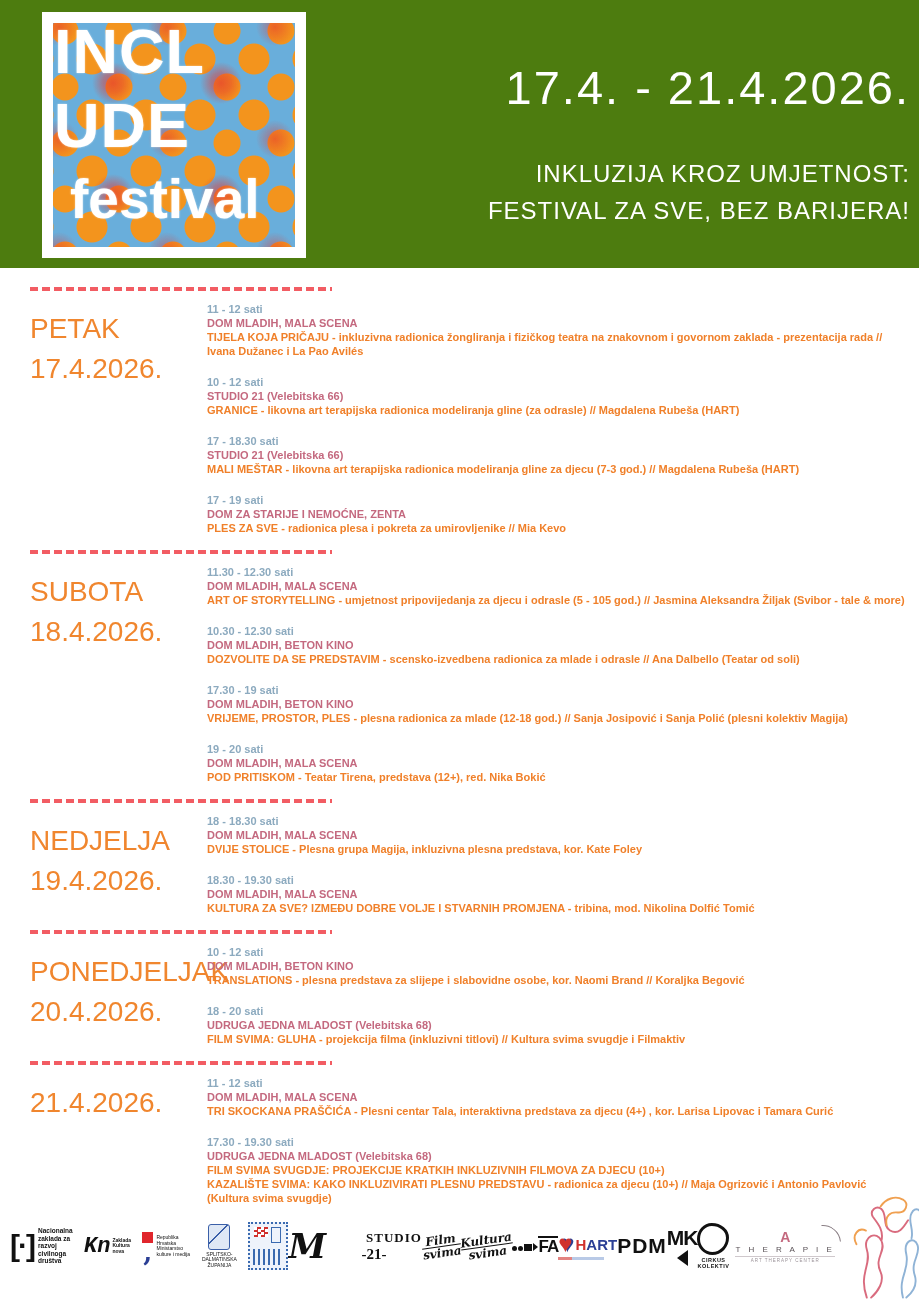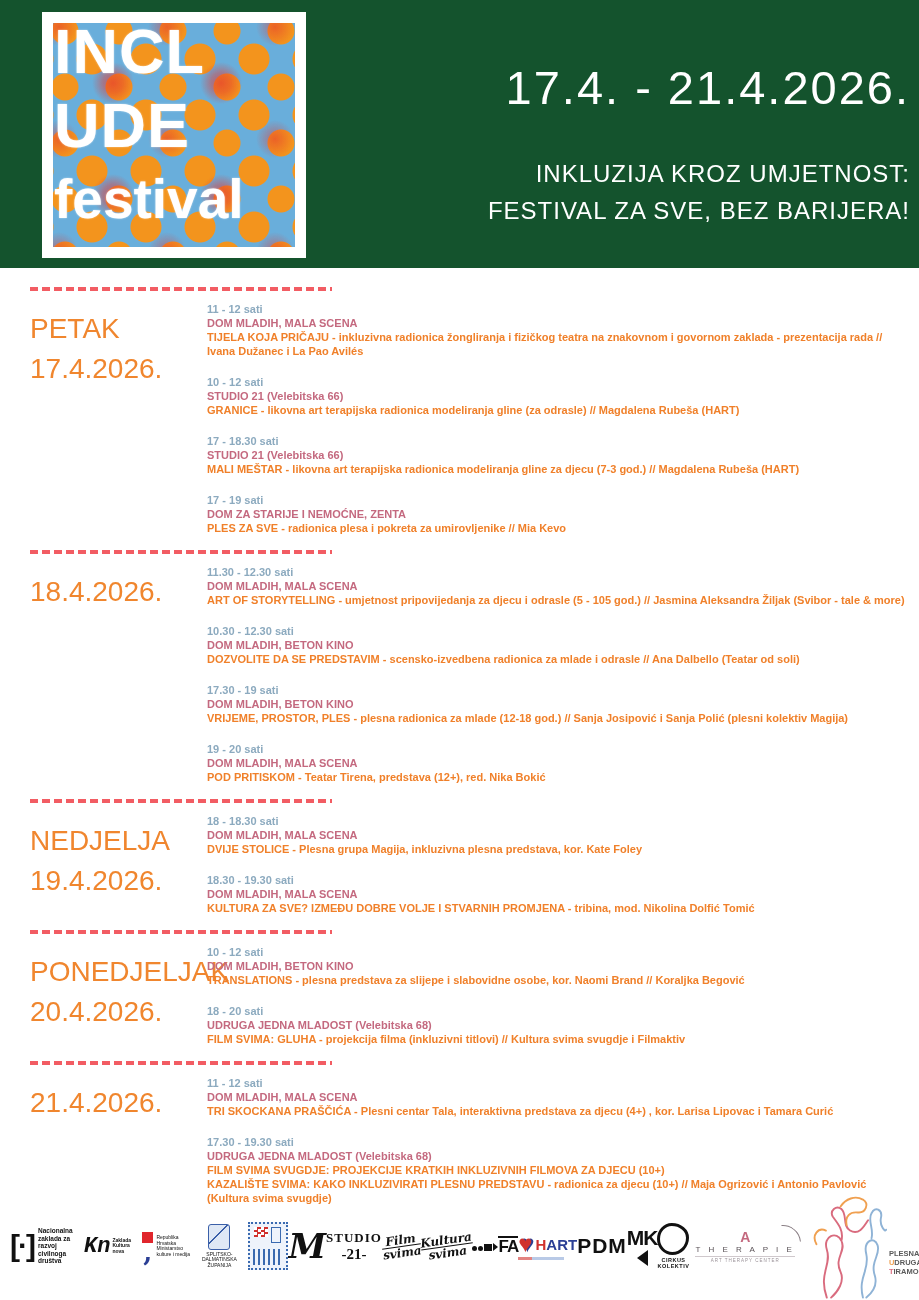--- a/index.html
+++ b/index.html
@@ -2,41 +2,41 @@
 <html><head>
 <meta charset="utf-8">
 <style>
   html,body{margin:0;padding:0;}
   body{
     width:919px;height:1300px;position:relative;overflow:hidden;
     background:#ffffff;font-family:"Liberation Sans",sans-serif;
     -webkit-font-smoothing:antialiased;
   }
   
-  .header{height:268px;background:#14532d;position:relative;}
+  .header{height:268px;background:#4d7c0f;position:relative;}
   .logo-frame{
     position:absolute;left:42px;top:12px;width:264px;height:246px;
     background:#ffffff;box-sizing:border-box;
   }
   .logo-inner{
     position:absolute;inset:11px;background-color:#69aedb;overflow:hidden;
     background-image:
       radial-gradient(circle, rgba(228,56,48,0.68) 0px, rgba(228,56,48,0.45) 10px, rgba(228,56,48,0) 21px),
       radial-gradient(circle, #f3941d 0 15px, rgba(243,148,29,0) 16px),
       radial-gradient(circle, rgba(228,56,48,0.55) 0px, rgba(228,56,48,0) 19px),
       radial-gradient(circle, #f3941d 0 13px, rgba(243,148,29,0) 14px);
     background-size:108px 112px,54px 56px,108px 112px,54px 56px;
     background-position:6px 4px,12px 8px,60px 60px,39px 36px;
   }
   .logo-text{
     position:absolute;left:12px;top:2px;color:#ffffff;font-weight:800;
     line-height:74px;font-size:63px;letter-spacing:1px;
     text-shadow:0 0 2px rgba(255,255,255,.6);
   }
-  .logo-text .festival{font-size:55px;font-weight:700;letter-spacing:0;}
+  .logo-text .festival{font-size:55px;font-weight:700;letter-spacing:0;margin-left:16px;}
   .header-right{
     position:absolute;left:400px;top:60px;width:510px;
     text-align:right;color:#ffffff;
   }
   .date-range{font-size:47px;font-weight:400;letter-spacing:2px;}
   .subtitle{margin-top:40px;font-size:24px;line-height:37px;font-weight:400;letter-spacing:1px;}
   
   .schedule{padding-top:12px;}
   .dash{
     height:4px;width:302px;margin:7px 0 8px 30px;
@@ -68,21 +68,21 @@
     background:linear-gradient(135deg,#dfe8f5 0 40%,#3a5fa8 40% 45%,#dfe8f5 45%);}
   .stamp{width:36px;height:44px;border:2px dotted #3a6ab0;background:#eef3fb;position:relative;}
   .stamp .checker{position:absolute;left:4px;top:3px;width:14px;height:10px;
     background:conic-gradient(#d0312d 90deg,#fff 90deg 180deg,#d0312d 180deg 270deg,#fff 270deg);
     background-size:7px 5px;}
   .stamp .tower{position:absolute;right:5px;top:3px;width:8px;height:14px;border:1.5px solid #3a6ab0;}
   .stamp .wall{position:absolute;left:3px;bottom:3px;right:3px;height:16px;
     background:repeating-linear-gradient(90deg,#3a6ab0 0 2px,#eef3fb 2px 5px);}
   .domM{font-size:34px;font-weight:900;font-family:"DejaVu Serif",serif;font-style:italic;}
   .studio{font-weight:800;font-family:"Liberation Serif",serif;}
-  .studio .s1{font-size:13px;letter-spacing:1px;}
+  .studio .s1{font-size:13px;letter-spacing:1px;margin-left:40px;}
   .studio .s2{font-size:15px;}
   .script-logo{font-family:"DejaVu Serif",serif;font-style:italic;font-weight:700;font-size:12px;
     line-height:12px;transform:rotate(-8deg);}
   .script-logo .ul{border-bottom:1.5px solid #111;}
   .fa-logo{display:flex;flex-direction:row;align-items:center;}
   .fa-cam{display:flex;align-items:flex-end;gap:1px;height:10px;}
   .fa-dot{width:5px;height:5px;border-radius:50%;background:#111;}
   .fa-box{width:8px;height:7px;background:#111;}
   .fa-tri{width:0;height:0;border-top:4px solid transparent;border-bottom:4px solid transparent;border-left:5px solid #111;}
   .fa-txt{font-size:17px;font-weight:800;letter-spacing:-1px;border-top:2px solid #111;line-height:18px;}
@@ -157,20 +157,21 @@
             <div class="venue">DOM ZA STARIJE I NEMOĆNE, ZENTA</div>
             <div class="title">PLES ZA SVE - radionica plesa i pokreta za umirovljenike // Mia Kevo</div>
           </div>
         </div>
       </div>
     </div>
     <div class="section">
       <div class="dash"></div>
       <div class="section-body">
         <div class="day-col">
+          <div>SUBOTA</div>
           <div>18.4.2026.</div>
         </div>
         <div class="events-col">
           <div class="event">
             <div class="time">11.30 - 12.30 sati</div>
             <div class="venue">DOM MLADIH, MALA SCENA</div>
             <div class="title">ART OF STORYTELLING - umjetnost pripovijedanja za djecu i odrasle (5 - 105 god.)  // Jasmina Aleksandra Žiljak (Svibor - tale &amp; more)</div>
           </div>
           <div class="event">
             <div class="time">10.30 - 12.30 sati</div>

